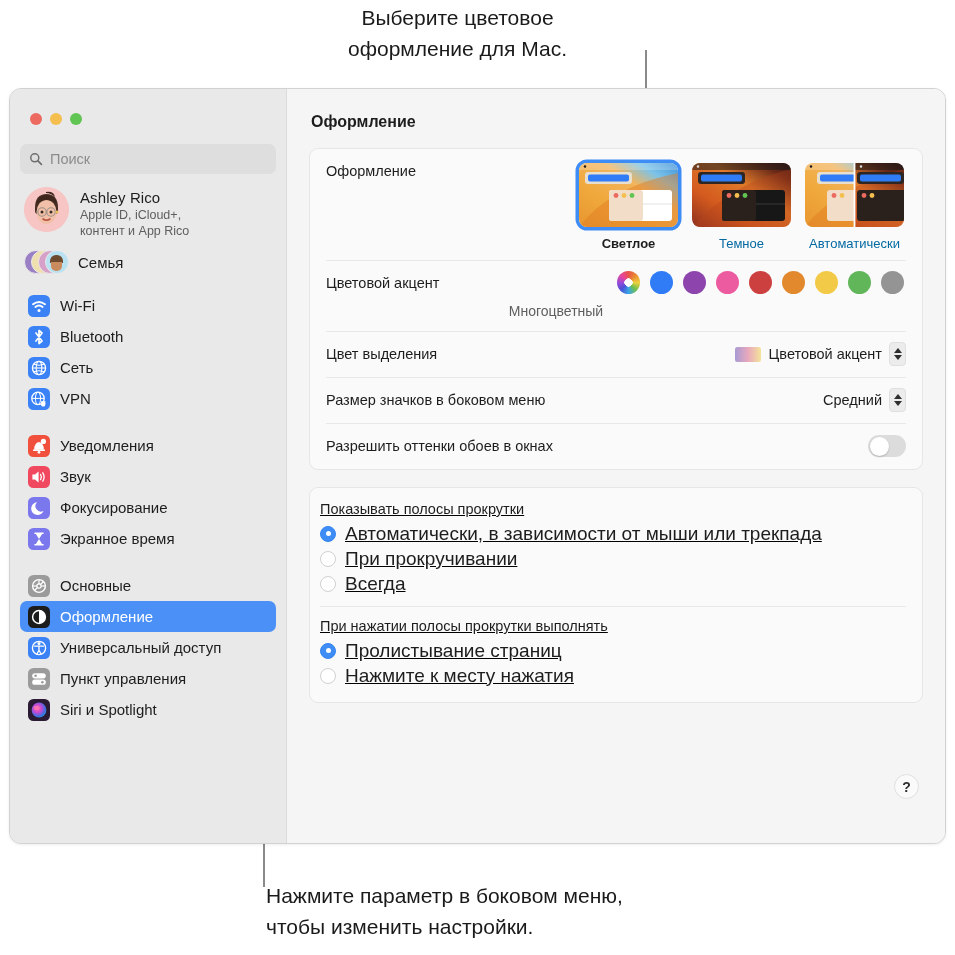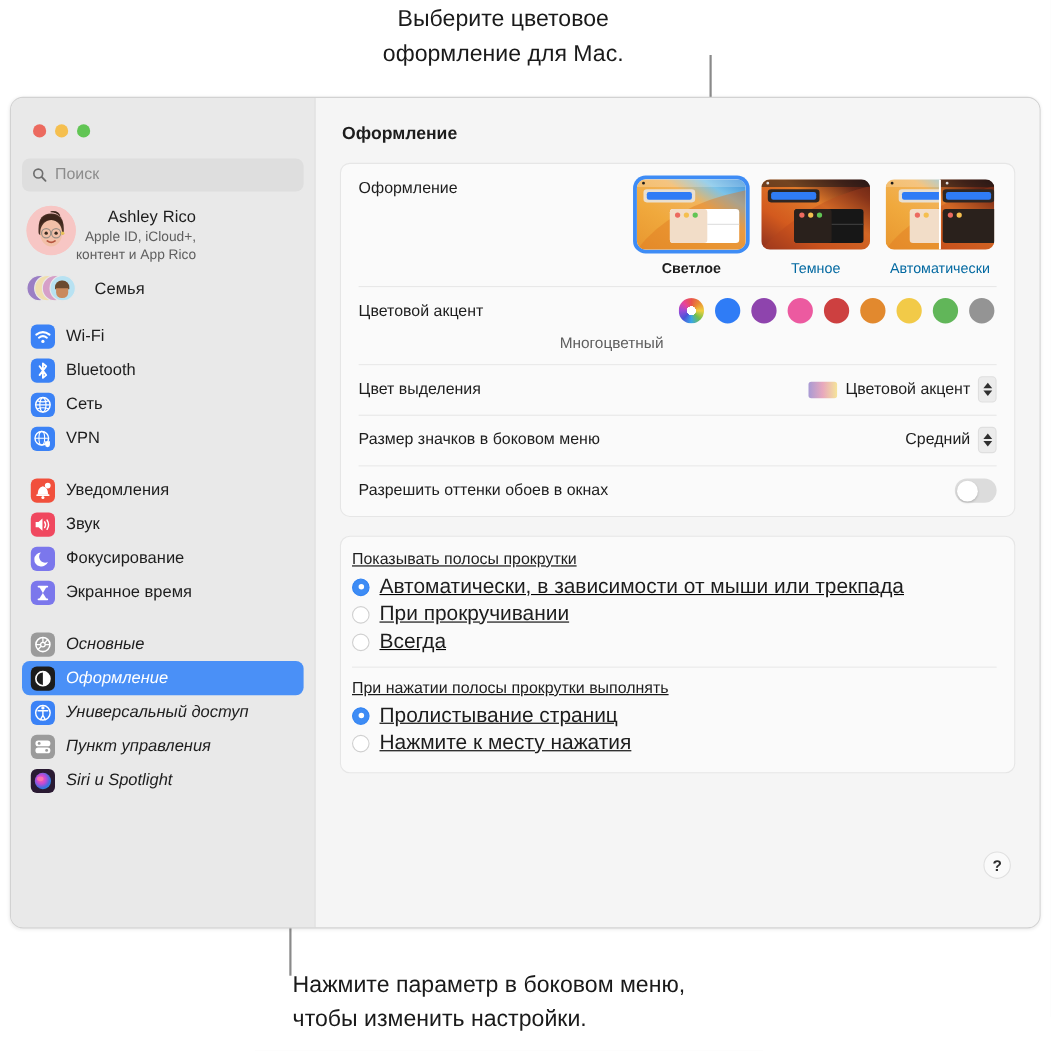--- a/index.html
+++ b/index.html
@@ -67,34 +67,34 @@
     border-radius: 7px;
     display: flex; align-items: center;
     padding: 0 9px;
     gap: 7px;
   }
   .search-field .magnifier { width: 14px; height: 14px; flex: none; }
   .search-placeholder { font-size: 14.5px; color: #8c8c8c; }
 
   .account-row {
     display: flex; align-items: flex-start;
+    gap: 11px;
     padding: 13px 0 0 4px;
-    text-align: right;
   }
   .avatar {
     width: 45px; height: 45px; border-radius: 50%;
     background: #f7c6c4; flex: none;
     overflow: hidden; position: relative;
   }
   .account-text { padding-top: 2px; }
   .account-name { font-size: 15px; color: #1d1d1d; letter-spacing: .1px; }
   .account-sub { font-size: 12.5px; color: #5e5e5e; line-height: 16px; margin-top: 1px; white-space: pre-line; }
 
   .family-row {
-    display: flex; align-items: center; gap: 16px;
+    display: flex; align-items: center; gap: 8px;
     padding: 10px 0 0 4px;
   }
   .family-icons { width: 46px; height: 26px; position: relative; flex: none; }
   .family-icons span {
     position: absolute; top: 1px;
     width: 24px; height: 24px; border-radius: 50%;
     border: 1.5px solid #e9e9e9;
   }
   .fi1 { left: 0; background: #9b7fc4; }
   .fi2 { left: 7px; background: #f0dfae; }
@@ -107,21 +107,21 @@
   }
   .fi4 b {
     position: absolute; display: block;
     width: 11px; height: 9px; left: 5px; top: 11px;
     background: #c98a5e; border-radius: 0 0 5px 5px;
   }
   .family-label { font-size: 15px; color: #1d1d1d; }
 
   .nav-group { margin-top: 15px; }
   .nav-group.g2 { margin-top: 16px; }
-  .nav-group.g3 { margin-top: 16px; font-style: italic; }
+  .nav-group.g3 { margin-top: 16px; }
 
   .nav-item {
     display: flex; align-items: center; gap: 10px;
     height: 31px; padding: 0 8px;
     border-radius: 7px;
     cursor: default;
   }
   .nav-item.selected { background: #4a90f7; }
   .nav-item.selected .nav-label { color: #ffffff; }
   .nav-label { font-size: 15px; color: #1d1d1d; white-space: nowrap; }

